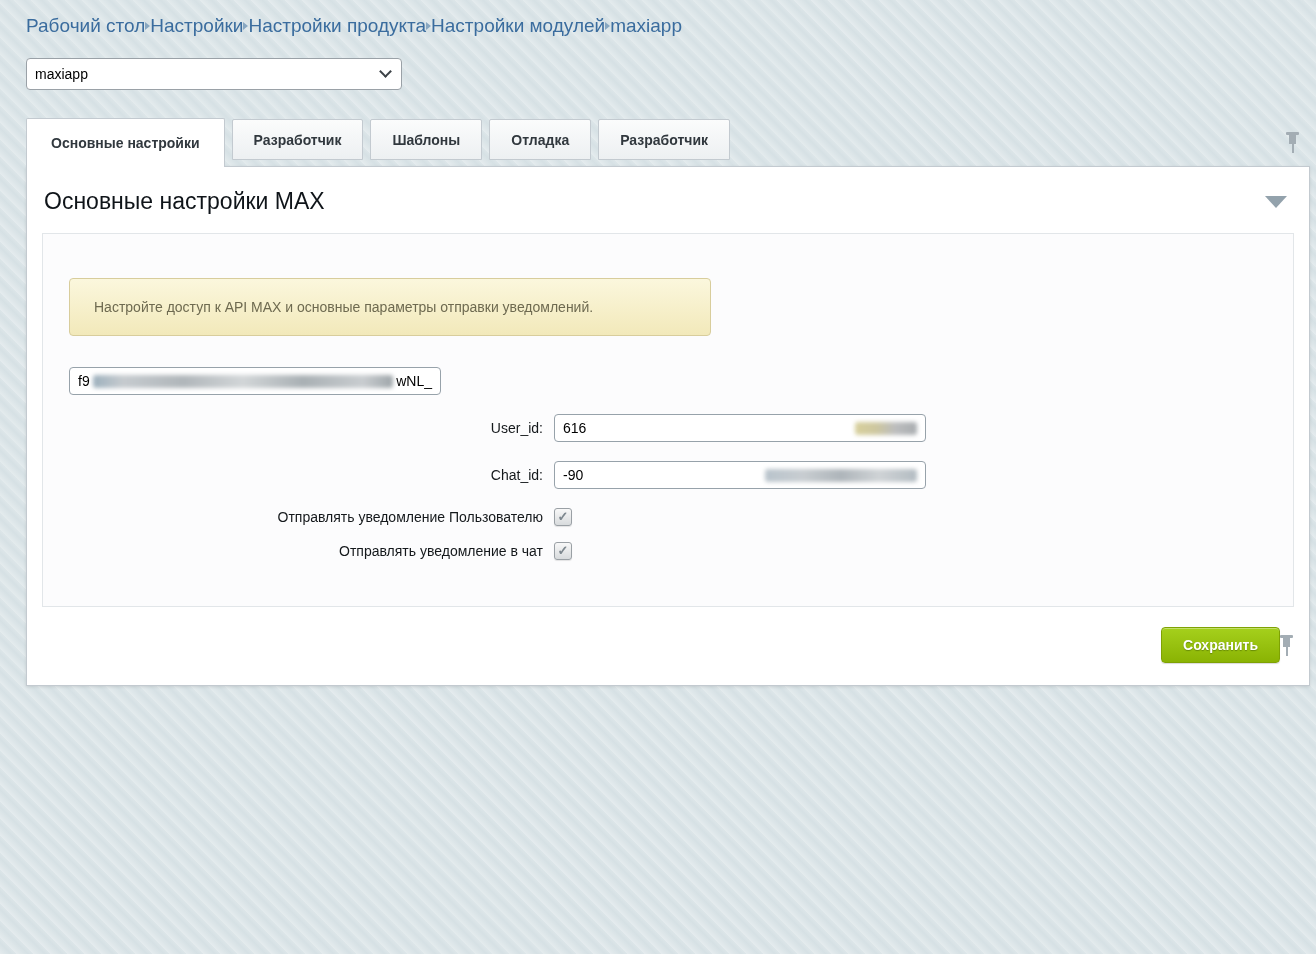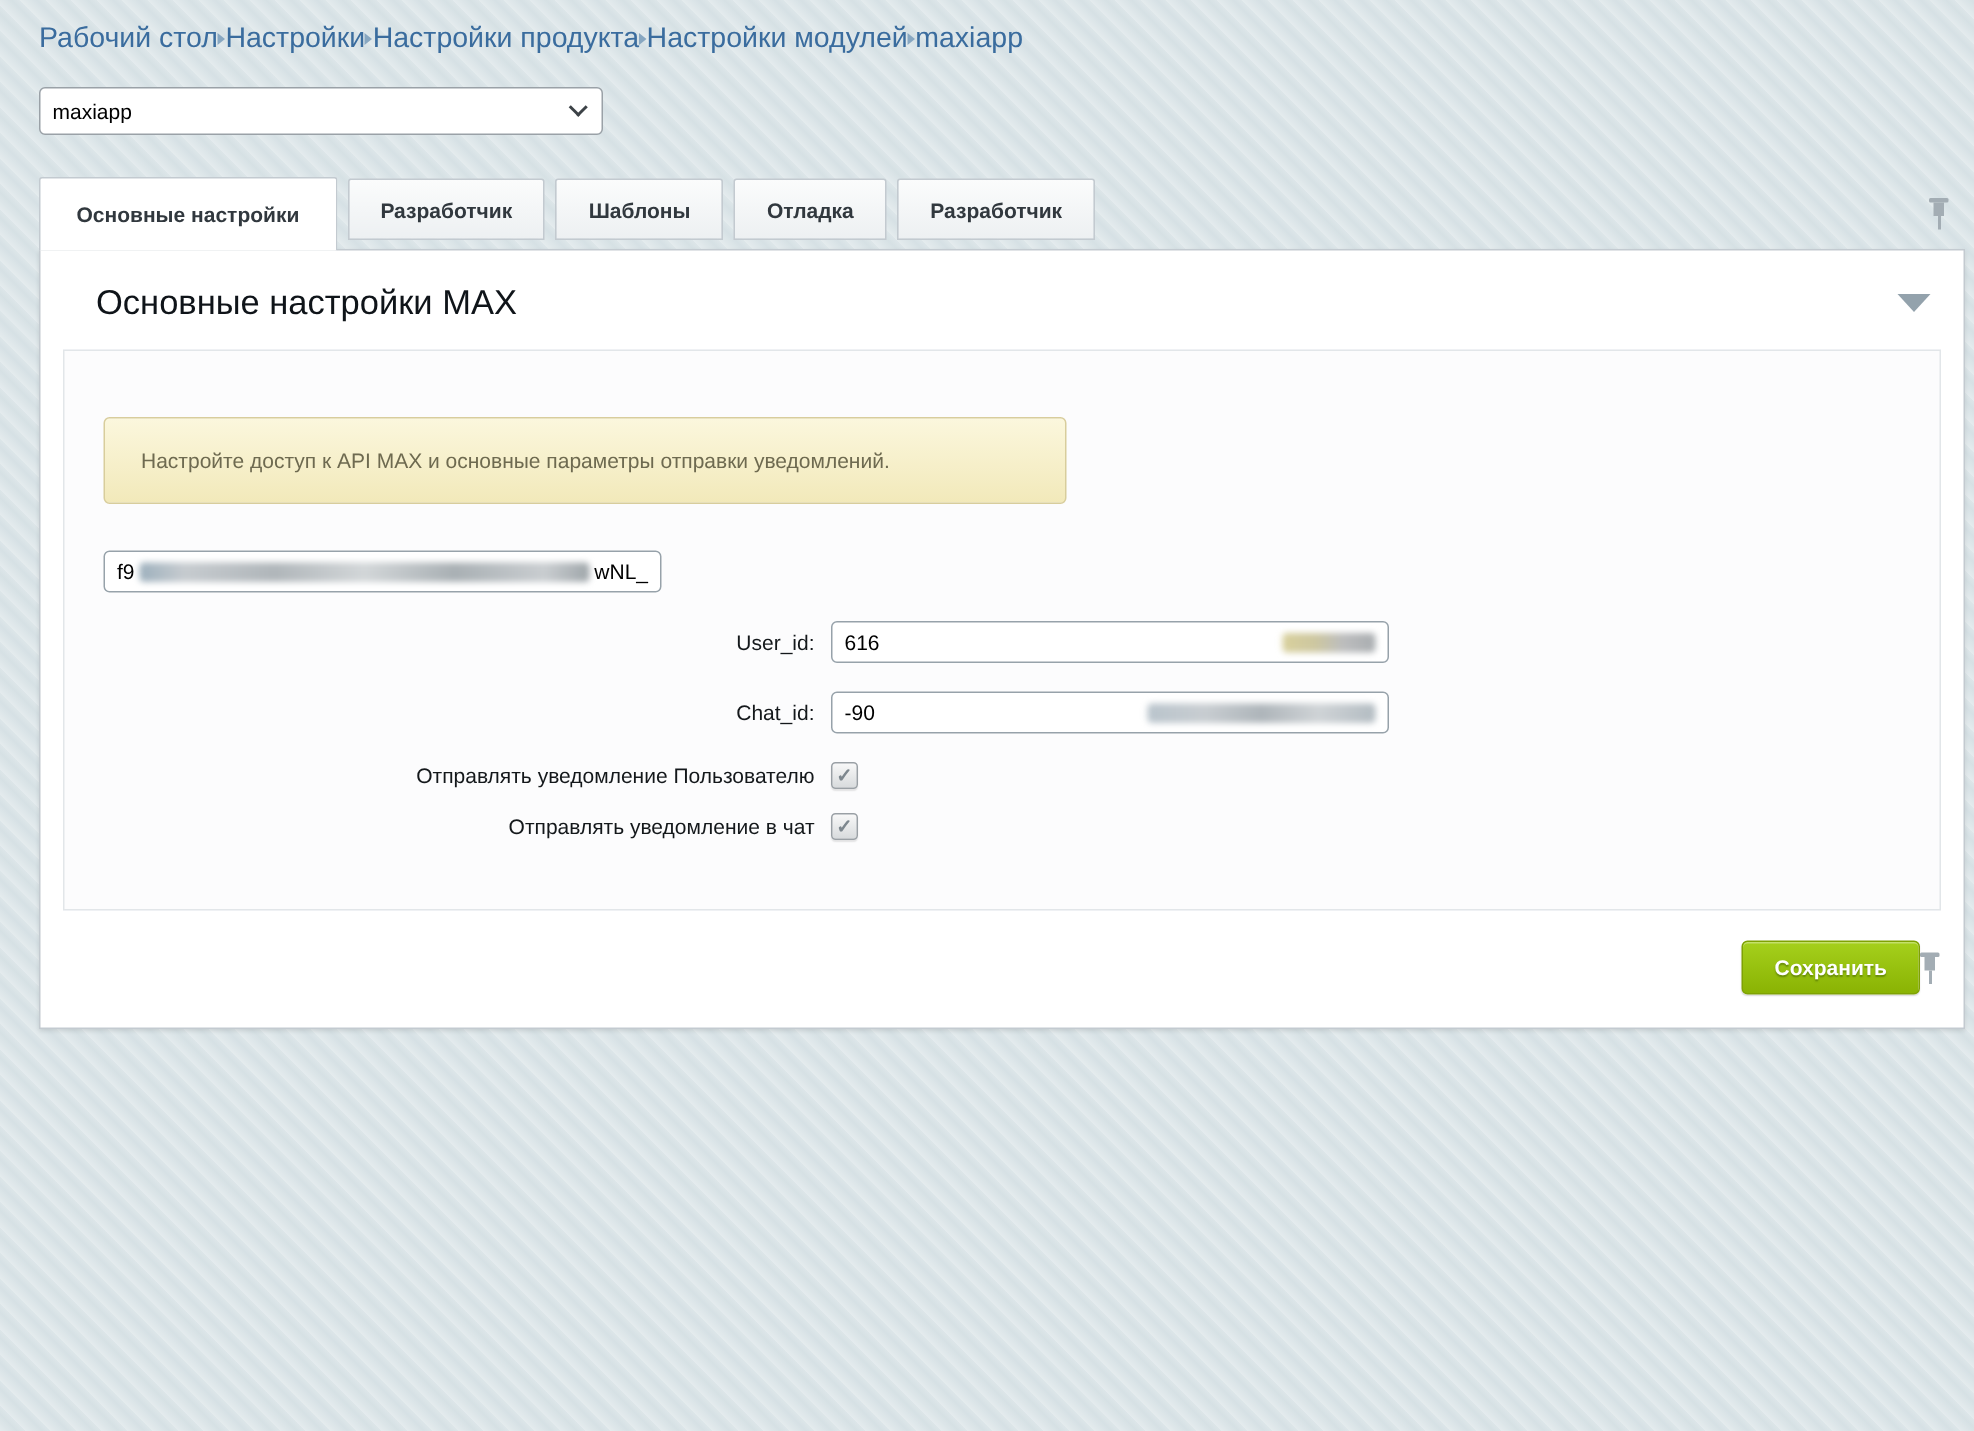--- a/index.html
+++ b/index.html
@@ -60,21 +60,21 @@
   .pin { display:flex; flex-direction:column; align-items:center; cursor:pointer; }
   .pin .cap    { width:13px; height:3px; background:#a3adb4; border-radius:1px; }
   .pin .body   { width:7px;  height:9px; background:#a3adb4; }
   .pin .needle { width:2px;  height:9px; background:#a3adb4; }
 
   
   .panel {
     margin:0 6px 0 26px; background:#fff; border:1px solid #c3cad0;
     box-shadow:0 1px 3px rgba(0,0,0,0.1); position:relative; z-index:1;
   }
-  .section-header { display:flex; justify-content:space-between; align-items:center; padding:21px 22px 18px 17px;margin-left:20px; }
+  .section-header { display:flex; justify-content:space-between; align-items:center; padding:21px 22px 18px 17px; }
   .section-title { font-size:23px; color:#0f1419; }
   .collapse-icon {
     width:0; height:0; cursor:pointer;
     border-left:11px solid transparent; border-right:11px solid transparent;
     border-top:12px solid #93a2ac;
   }
 
   .fieldset { margin:0 15px; border:1px solid #e2e6e9; background:#fcfcfd; padding:44px 16px 30px 26px; }
 
   .notice {

